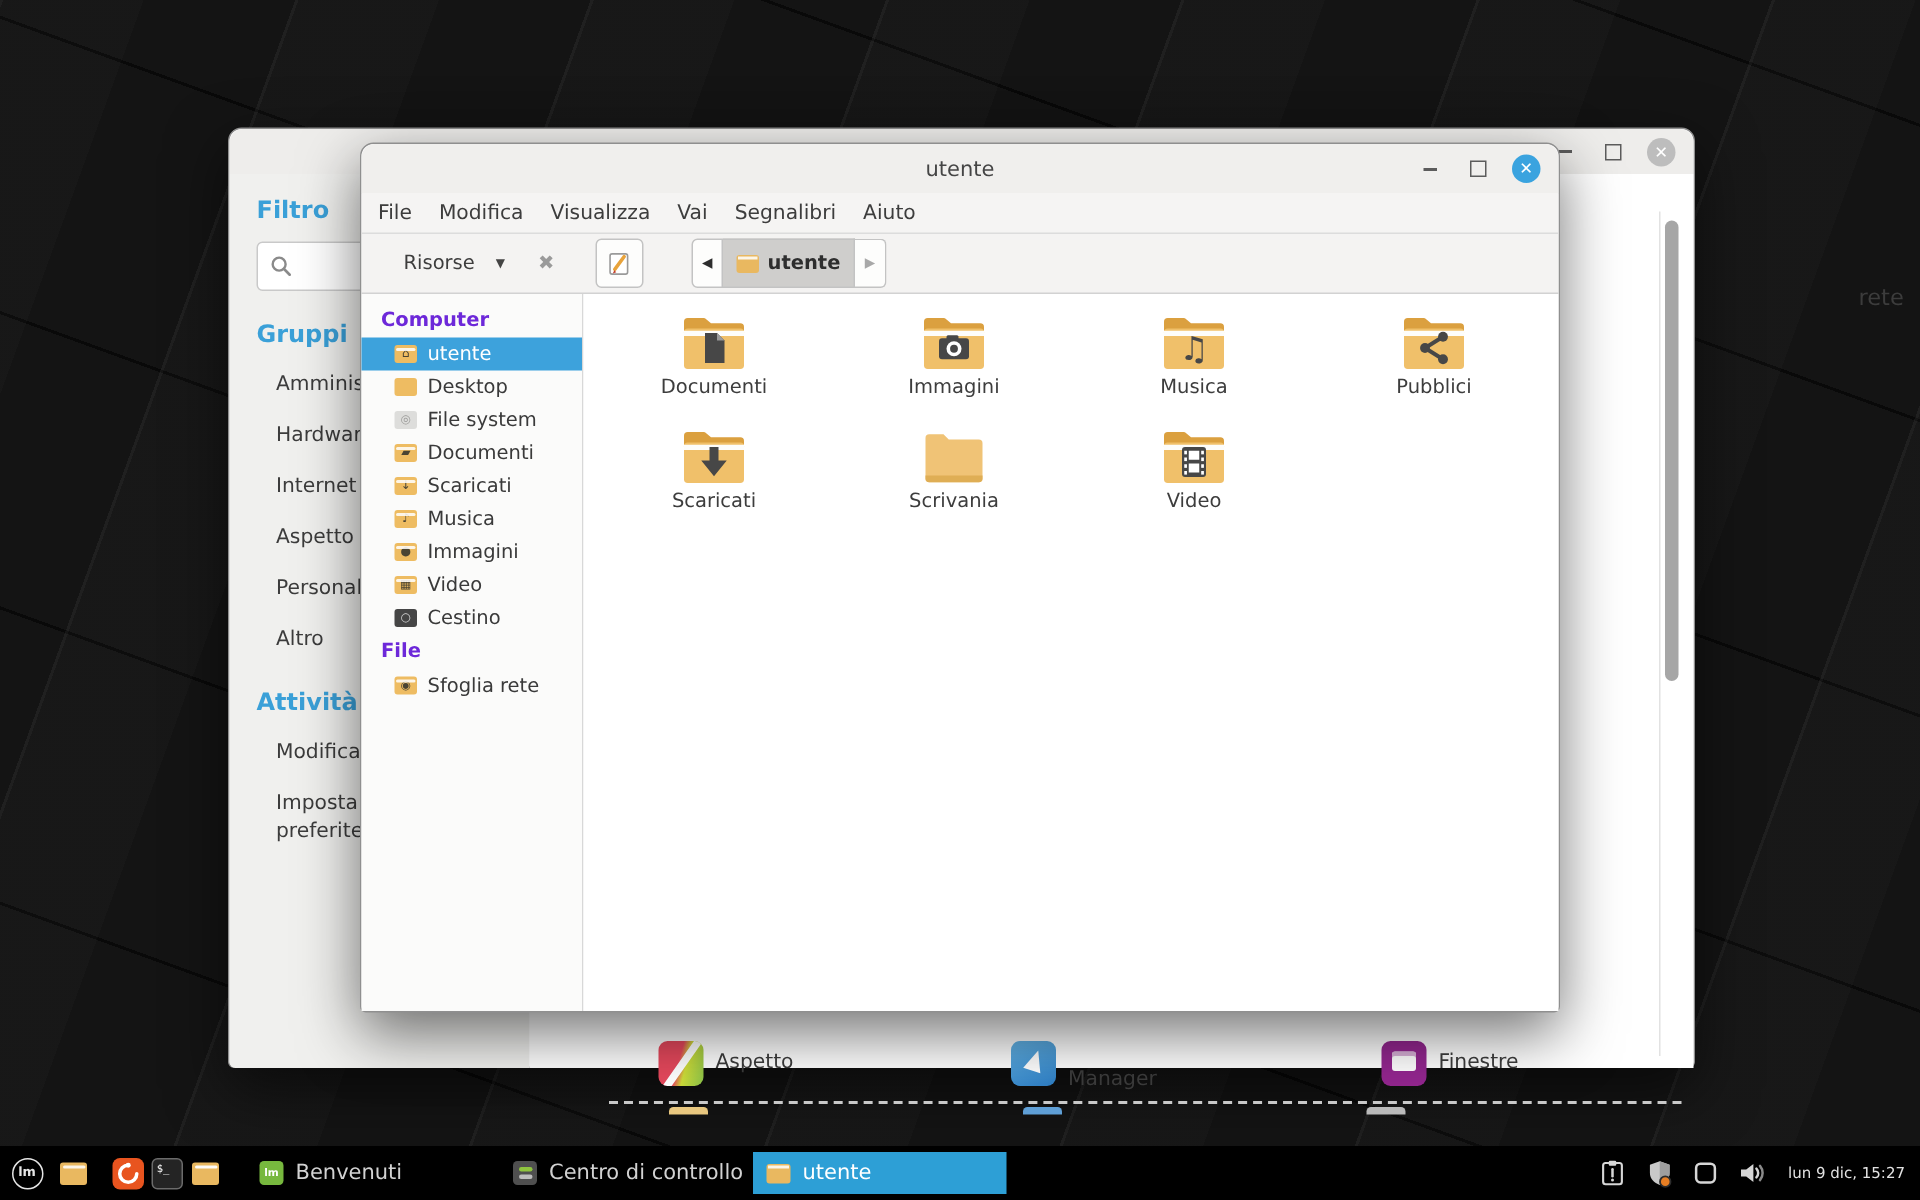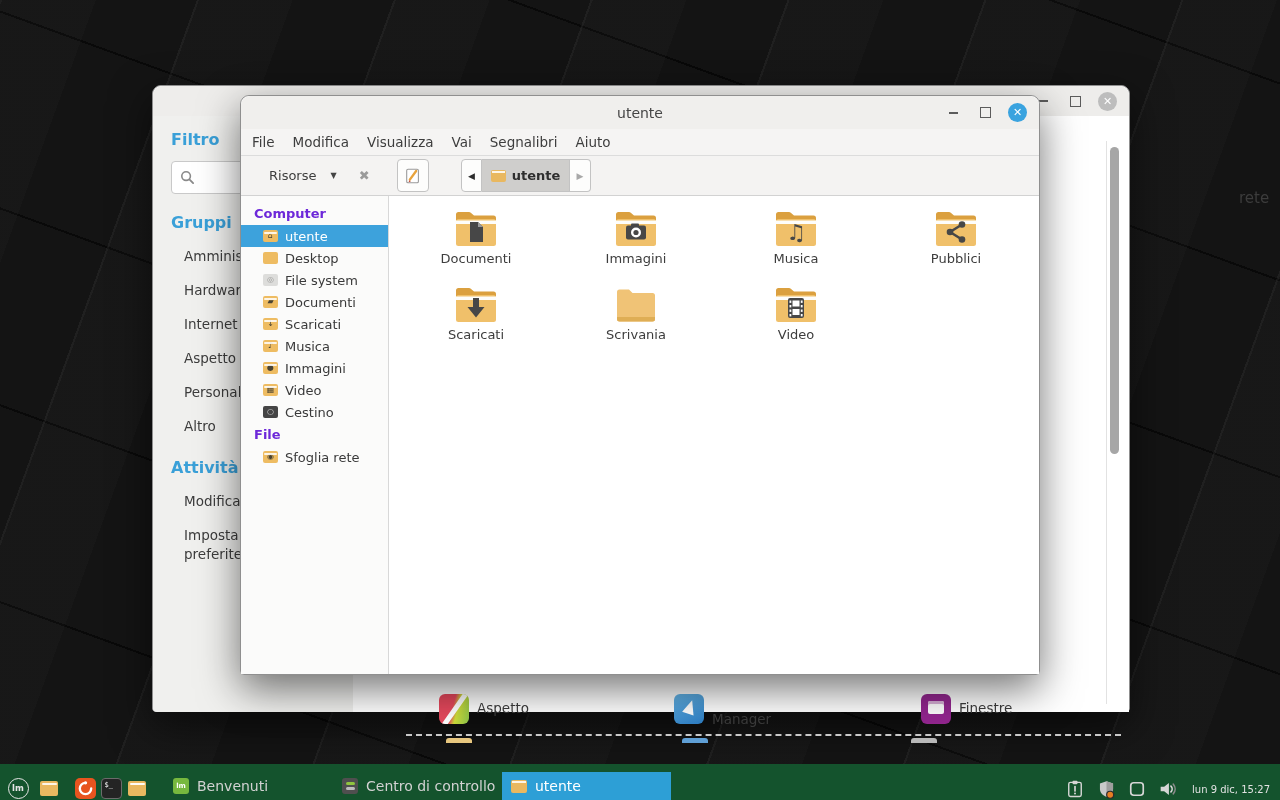--- a/index.html
+++ b/index.html
@@ -82,21 +82,21 @@
   .si-drive { background:#dddddb; color:#9a9a98; } .si-drive::before { display:none; }
   .si-trash { background:#454545; color:#d8d8d8; } .si-trash::before { display:none; }
   #fm-main { flex:1; background:#fff; padding:12px 0 0 7px; display:grid; grid-template-columns:repeat(4,160px); grid-auto-rows:76px; align-content:start; }
   .file { display:flex; flex-direction:column; align-items:center; cursor:default; }
   .ficon { position:relative; width:48px; height:42px; }
   .ficon .emblem { position:absolute; left:12px; top:12px; width:24px; height:24px; }
   .flabel { font-size:13px; color:#3d3d3d; margin-top:1px; }
   #fm-status { height:23px; background:#f1f0ef; border-top:1px solid #d9d9d9; display:flex; align-items:center; padding-left:14px; font-size:12.5px; color:#3d3d3d; flex:none; border-radius:0 0 3px 3px; }
 
   
-  #taskbar { position:absolute; left:0; bottom:0; width:1280px; height:36px; background:#14532d; z-index:10; display:flex; align-items:flex-end; }
+  #taskbar { position:absolute; left:0; bottom:0; width:1280px; height:36px; background:#000000; z-index:10; display:flex; align-items:center; }
   .tb-launch { width:26px; height:24px; display:flex; align-items:center; justify-content:center; flex:none; }
   #menu-btn { width:36px; }
   .mint-circle { width:21px; height:21px; border:1.6px solid #e6e6e6; border-radius:50%; display:flex; align-items:center; justify-content:center; font-size:8.5px; font-weight:bold; color:#e6e6e6; }
   .mini-folder { width:18px; height:15px; background:#e9b860; border-radius:2px; position:relative; }
   .mini-folder::before { content:""; position:absolute; top:2px; left:1.5px; right:1.5px; height:2.5px; background:rgba(255,255,255,0.85); border-radius:1px; }
   .mini-folder.open::before { background:rgba(255,255,255,0.95); }
   .ff-icon { width:21px; height:21px; border-radius:5px; background:#e8541f; }
   .term-icon { width:21px; height:21px; border-radius:4px; background:#242424; border:1px solid #6b6b6b; color:#fff; font-family:"DejaVu Sans Mono",monospace; font-size:7px; display:flex; padding:2px 0 0 3px; }
   .tb-win { height:28px; width:169px; display:flex; align-items:center; padding-left:9px; gap:8px; flex:none; cursor:default; }
   .tb-win .lbl { font-size:14px; color:#d2d2d2; white-space:nowrap; overflow:hidden; }

